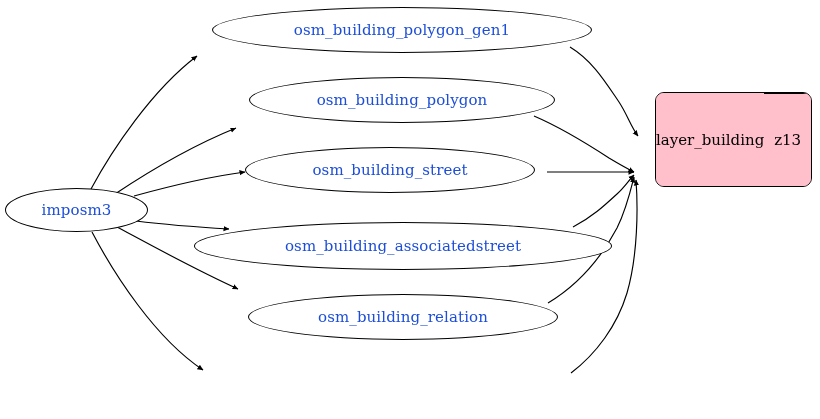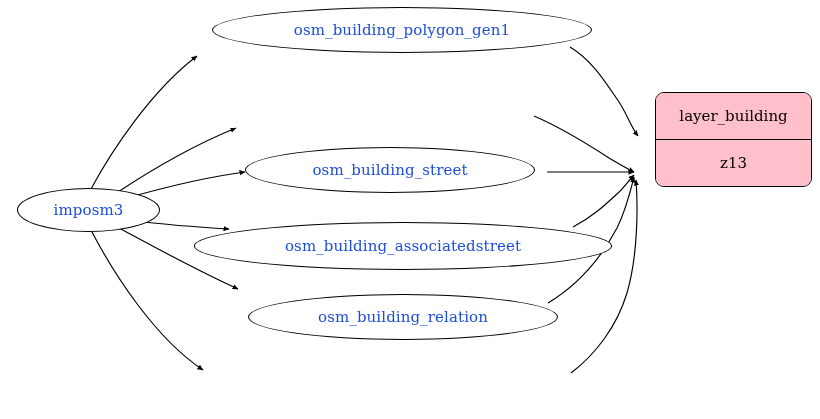--- a/index.html
+++ b/index.html
@@ -41,21 +41,21 @@
     letter-spacing: 0.1px;
   }
   .record-box {
     position: absolute;
     border: 1.1px solid #000000;
     border-radius: 9px;
     background: #ffc0cb;
     box-sizing: border-box;
     overflow: hidden;
     display: flex;
-    flex-direction: column;
+    flex-direction: row;
   }
   .record-row {
     flex: 1 1 0;
     display: flex;
     align-items: center;
     justify-content: center;
     font-size: 15px;
     color: #000000;
     white-space: nowrap;
     background: #ffc0cb;
@@ -98,28 +98,31 @@
       <path d="M 547 172 L 634 172" marker-end="url(#arrow)"></path>
 
       <path d="M 573 227 C 592 217 604 206 617 194 C 624 188 629 180 634 175" marker-end="url(#arrow)"></path>
 
       <path d="M 548 303 C 578 285 601 258 617 228 C 626 210 631 189 634 177" marker-end="url(#arrow)"></path>
 
       <path d="M 571 373 C 596 354 617 326 627 293 C 638 255 638 207 636 180" marker-end="url(#arrow)"></path>
     </g>
   </svg>
 
-  <div class="node-ellipse" style="left:17px; top:188px; width:143px; height:44px;text-align:center;">
+  <div class="node-ellipse" style="left:5px; top:188px; width:143px; height:44px;text-align:center;">
     <span class="node-label">imposm3</span>
   </div>
 
   <div class="node-ellipse" style="left:212px; top:7px; width:380px; height:46px;">
     <span class="node-label">osm_building_polygon_gen1</span>
   </div>
 
+  <div class="node-ellipse" style="left:249px; top:77px; width:306px; height:46px;">
+    <span class="node-label">osm_building_polygon</span>
+  </div>
 
   <div class="node-ellipse" style="left:245px; top:147px; width:290px; height:46px;">
     <span class="node-label">osm_building_street</span>
   </div>
 
   <div class="node-ellipse" style="left:248px; top:294px; width:310px; height:46px;">
     <span class="node-label">osm_building_relation</span>
   </div>
 
   <div class="node-ellipse" style="left:194px; top:222px; width:418px; height:48px;">

